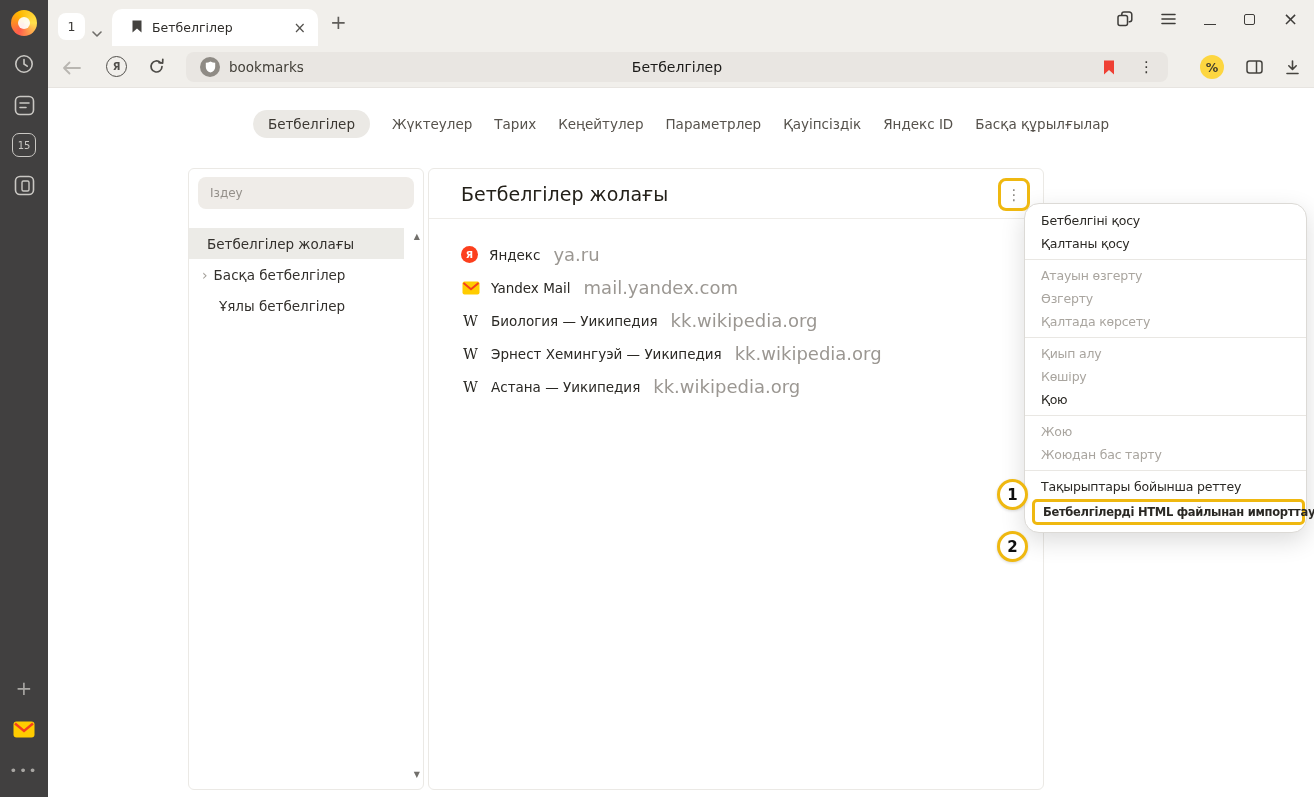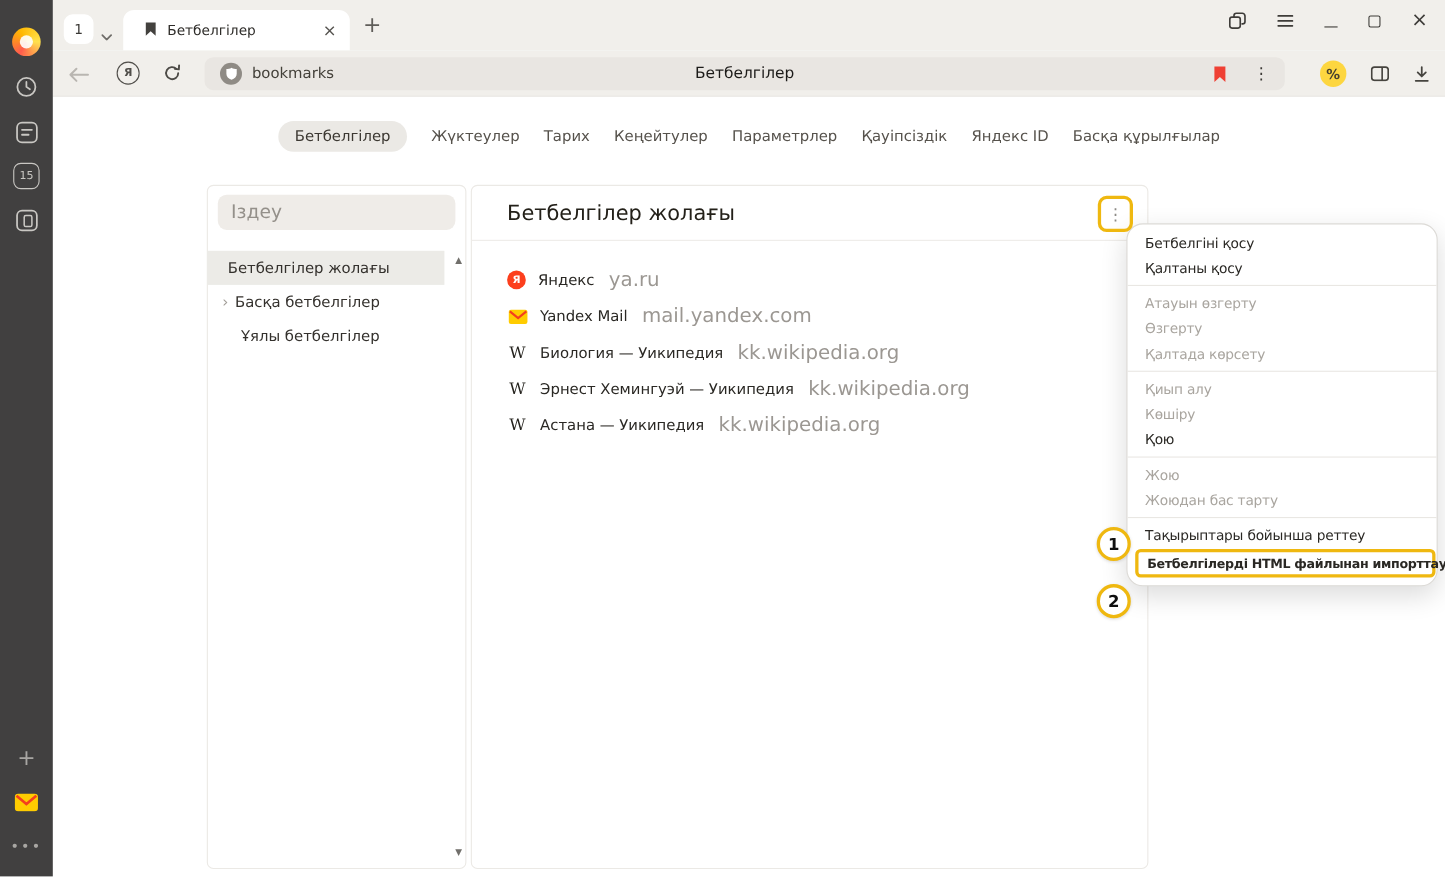--- a/index.html
+++ b/index.html
@@ -2,21 +2,21 @@
 <html><head>
 <meta charset="utf-8">
 <style>
   * { margin:0; padding:0; box-sizing:border-box; }
   html,body { width:1314px; height:797px; }
   body { font-family:"DejaVu Sans","Liberation Sans",sans-serif; background:#fff; overflow:hidden; }
   .screen { position:relative; width:1314px; height:797px; background:#fff; overflow:hidden; }
 
   
   .side-rail { position:absolute; left:0; top:0; width:48px; height:797px; background:#414040;
-    display:flex; flex-direction:column; align-items:center; padding:25px 0 14px; gap:15px; z-index:10; }
+    display:flex; flex-direction:column; align-items:center; padding:10px 0 14px; gap:15px; z-index:10; }
   .rail-icon { width:26px; height:26px; display:flex; align-items:center; justify-content:center; cursor:pointer; }
   .rail-logo { width:26px; height:26px; border-radius:50%;
     background:conic-gradient(from 210deg,#ff5c4d,#ffb800,#ffe14d,#ff5c4d); position:relative; }
   .rail-logo::after { content:""; position:absolute; left:7px; top:7px; width:12px; height:12px;
     border-radius:50%; background:rgba(255,255,255,.9); }
   .rail-badge15 { width:24px; height:24px; border:1.5px solid #c9c7c3; border-radius:7px;
     color:#c9c7c3; font-size:10px; }
   .rail-spacer { flex:1; }
   .rail-plus { color:#a8a6a3; font-size:20px; line-height:1; }
   .rail-dots { color:#a8a6a3; font-size:13px; letter-spacing:2px; }
@@ -59,21 +59,21 @@
   .content { position:absolute; left:48px; top:88px; width:1266px; height:709px; background:#fff; }
   .settings-nav { position:absolute; top:22px; left:0; width:100%; display:flex; justify-content:center; align-items:center; gap:22px; }
   .nav-tab { font-size:13.5px; color:#56524c; padding:6px 0; white-space:nowrap; cursor:pointer; }
   .nav-tab.active { background:#ebe9e5; padding:6px 15px; border-radius:15px; color:#3c3832; }
 
   
   .folders-panel { position:absolute; left:140px; top:80px; width:236px; height:622px; background:#fff;
     border:1px solid #ebe9e5; border-radius:6px; }
   .search-box { margin:8px 9px 0; height:32px; background:#efece8; border-radius:8px; display:flex; align-items:center; }
   .search-input { width:100%; height:100%; border:0; outline:0; background:transparent; padding:0 12px;
-    font-family:"DejaVu Sans",sans-serif; font-size:17px; color:#33302c; }
+    font-family:"DejaVu Sans",sans-serif; font-size:12px; color:#33302c; }
   .search-input::placeholder { color:#94908a; }
   .folder-list { margin-top:19px; padding-right:19px; }
   .folder-item { height:31px; display:flex; align-items:center; font-size:13.5px; color:#34312d;
     padding-left:18px; white-space:nowrap; cursor:pointer; }
   .folder-item.selected { background:#ecebe7; }
   .folder-item.with-chev { padding-left:13px; }
   .folder-item.indent { padding-left:30px; }
   .chev { color:#a29e98; font-size:14px; margin-right:6px; line-height:1; }
   .scroll-up { position:absolute; right:3px; top:63px; font-size:8px; color:#716f6b; cursor:pointer; }
   .scroll-down { position:absolute; right:3px; bottom:10px; font-size:8px; color:#716f6b; cursor:pointer; }

